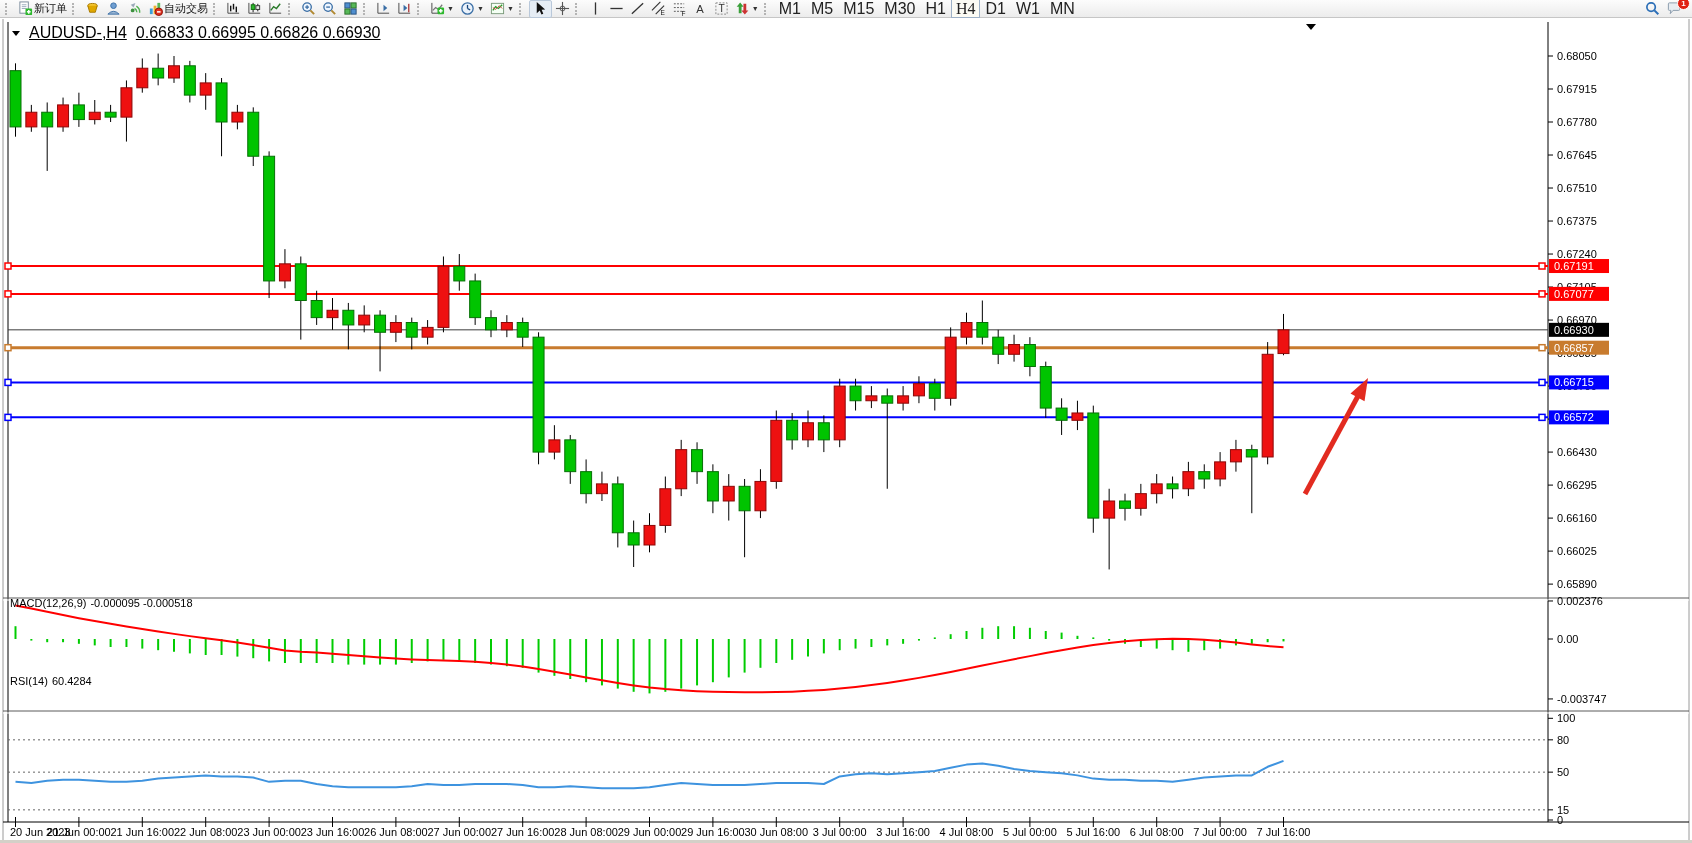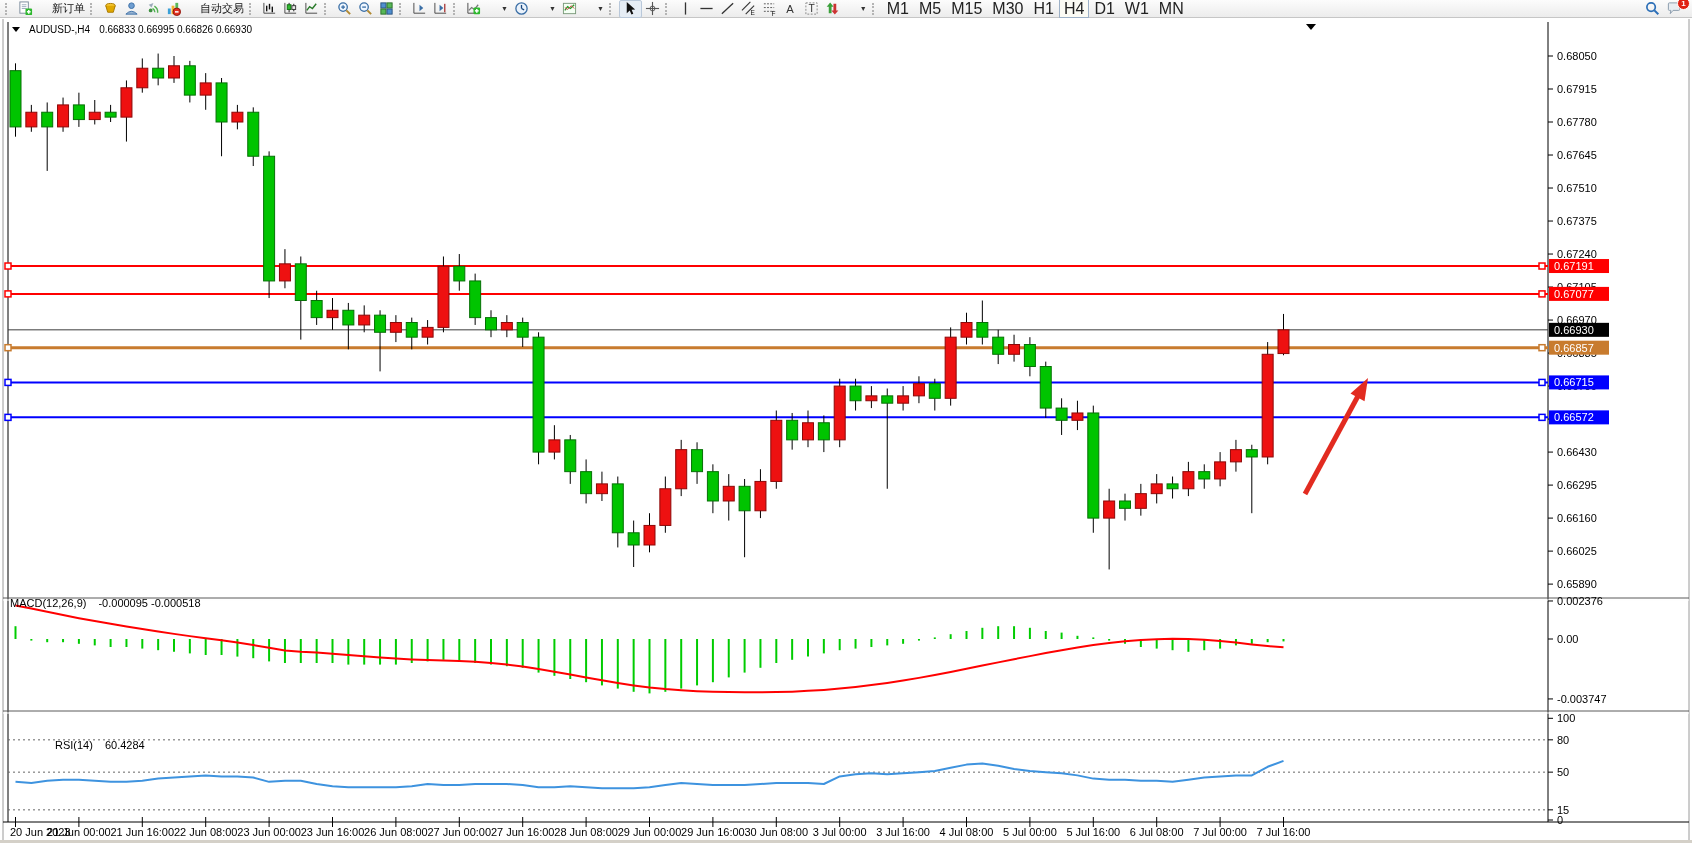--- a/index.html
+++ b/index.html
@@ -3,36 +3,36 @@
 <meta charset="utf-8">
 <style>
   html,body{margin:0;padding:0;background:#d4d0c8;}
   #app{position:relative;width:1692px;height:843px;background:#fff;overflow:hidden;
        font-family:"Liberation Sans",sans-serif;-webkit-font-smoothing:none;}
   
   #toolbar{position:absolute;top:0;left:0;width:1692px;height:18px;box-sizing:border-box;
     background:linear-gradient(#fcfcfc,#ececec);border-bottom:1px solid #c6c6c6;
     display:flex;align-items:center;padding:0 3px;font-size:11px;color:#111;white-space:nowrap;}
   .grip{width:4px;height:12px;border-left:2px dotted #b4b4b4;margin:0 4px 0 2px;flex:0 0 auto;}
-  .tbtn{height:16px;display:flex;align-items:center;gap:19px;padding:0 3px;border-radius:2px;flex:0 0 auto;cursor:default;}
+  .tbtn{height:16px;display:flex;align-items:center;gap:1px;padding:0 3px;border-radius:2px;flex:0 0 auto;cursor:default;}
   .tbtn svg{display:block;}
   .caret{font-size:7px;color:#333;margin-left:1px;}
   .tf{padding:0 5px;height:15px;line-height:15px;color:#222;flex:0 0 auto;font-size:16px;}
-  .tf.active{background:#fbfbf4;border:1px solid #9db1c7;height:13px;line-height:13px;padding:0 4px;}
+  .tf.active{background:#fbfbf4;border:1px solid #9db1c7;height:13px;line-height:13px;padding:0 4px;font-family:Liberation Serif, serif;}
   .spacer{flex:1 1 auto;}
   .badge{position:absolute;top:-4px;right:-5px;background:#e02214;color:#fff;border-radius:50%;
     width:11px;height:11px;font-size:8px;line-height:11px;text-align:center;font-weight:bold;border:1px solid #fff;}
   
   #chartwin{position:absolute;left:0;top:19px;width:1692px;height:824px;background:#fff;}
   #chart-svg{position:absolute;left:0;top:0;}
-  #title-row{position:absolute;left:12px;top:5px;font-size:10px;color:#000;display:flex;gap:9px;align-items:center;z-index:5;}
+  #title-row{position:absolute;left:12px;top:5px;font-size:16px;color:#000;display:flex;gap:9px;align-items:center;z-index:5;text-decoration:underline;}
   .tri{width:0;height:0;border-left:4px solid transparent;border-right:4px solid transparent;border-top:5px solid #000;display:inline-block;}
   #macd-label{position:absolute;left:10px;top:578px;font-size:11px;color:#000;z-index:5;}
-  #rsi-label{position:absolute;left:10px;top:720px;font-size:11px;color:#000;z-index:5;padding-left:45px;}
-  #macd-label span,#rsi-label span{margin-right:12px;}
+  #rsi-label{position:absolute;left:10px;top:656px;font-size:11px;color:#000;z-index:5;}
+  #macd-label span,#rsi-label span{margin-right:4px;}
 </style>
 </head>
 <body>
 
 <div id="app">
 
   <div id="toolbar">
     <span class="grip"></span>
 
     <span class="tbtn">

